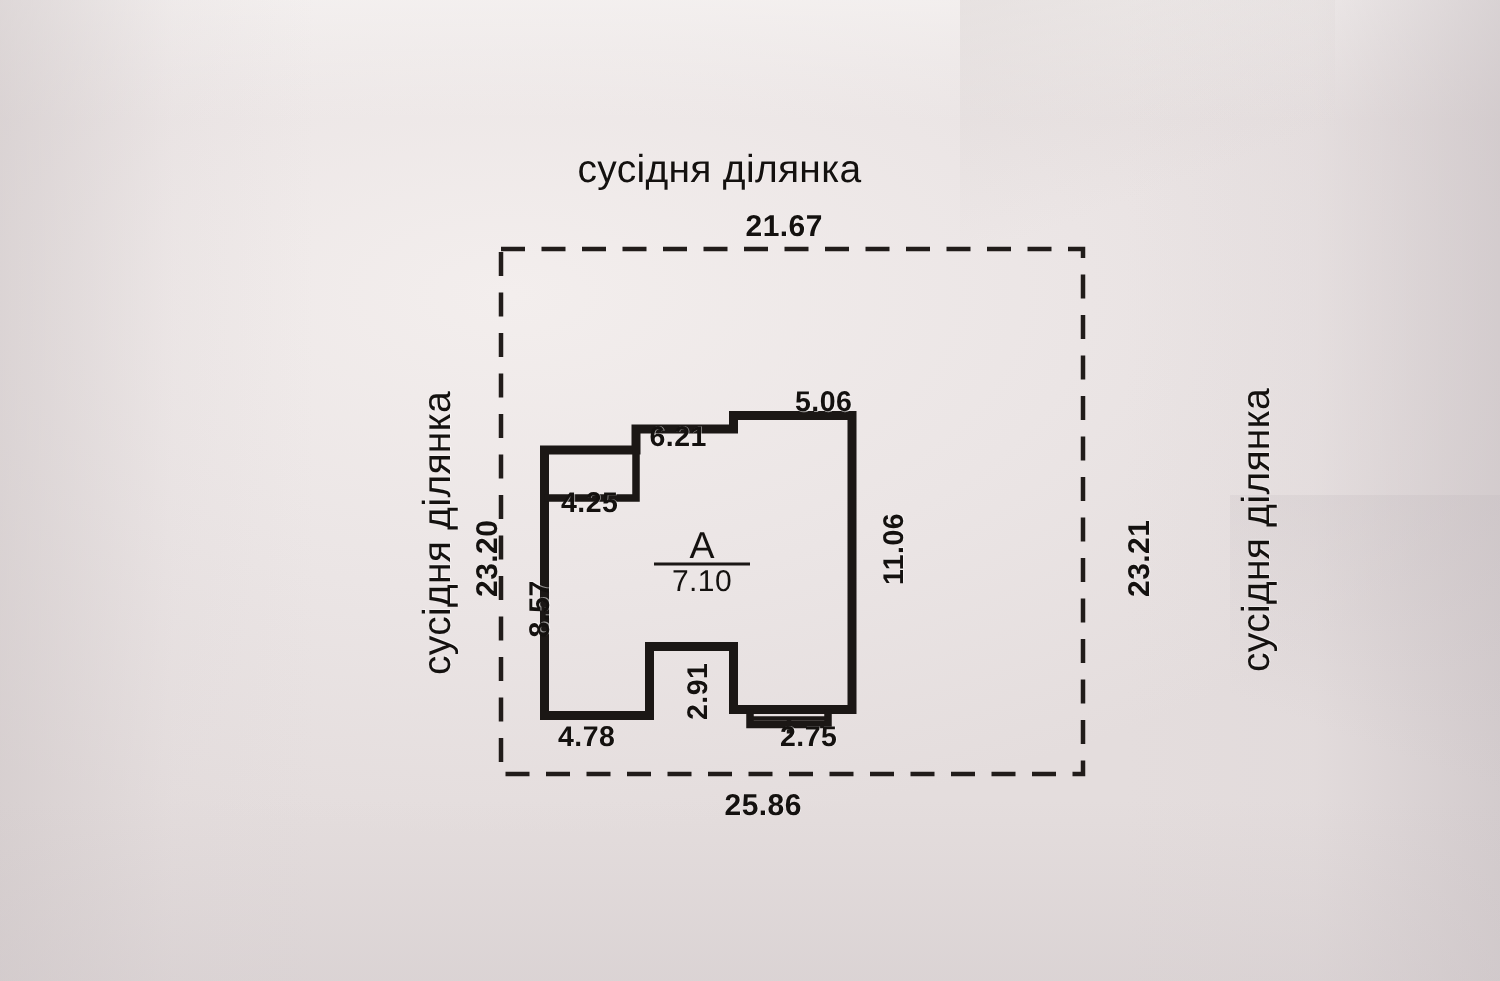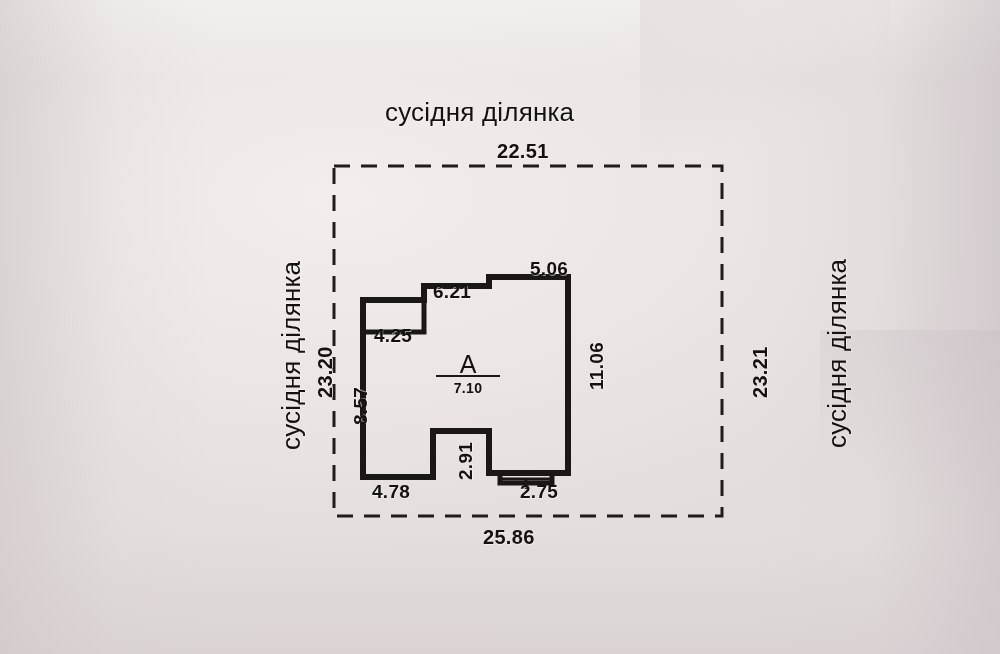--- a/index.html
+++ b/index.html
@@ -109,23 +109,23 @@
     font-weight: 400;
     display: block;
   }
   .marker-a .rule {
     display: block;
     height: 2px;
     background: #1b1715;
     margin: 1px 0 0 0;
   }
   .marker-a .num {
-    font-size: 14px;
+    font-size: 20px;
     line-height: 22px;
-    font-weight: 700;
+    font-weight: 400;
     display: block;
     letter-spacing: 0.3px;
   }
 </style>
 </head>
 <body>
 
 <div id="page">
 
   <div class="paper"></div>
@@ -162,21 +162,21 @@
 
   </svg>
 
   <div class="lbl lbl-neighbour" style="left:385px; top:97px;">сусідня ділянка</div>
 
   <div class="lbl lbl-neighbour rot-ccw" style="left:276px; top:450px;">сусідня ділянка</div>
 
   <div class="lbl lbl-neighbour rot-ccw" style="left:822px; top:448px;">сусідня ділянка</div>
 
 
-  <div class="lbl lbl-dim" style="left:497px; top:140px;">22.51</div>
+  <div class="lbl lbl-dim" style="left:497px; top:140px;">21.67</div>
 
   <div class="lbl lbl-dim" style="left:483px; top:526px;text-align:center;">25.86</div>
 
   <div class="lbl lbl-dim rot-ccw" style="left:314px; top:398px;">23.20</div>
 
   <div class="lbl lbl-dim rot-ccw" style="left:749px; top:398px;">23.21</div>
 
   <div class="lbl lbl-dim-sm" style="left:374px; top:325px;text-align:right;">4.25</div>
 
   <div class="lbl lbl-dim-sm" style="left:433px; top:281px;">6.21</div>

